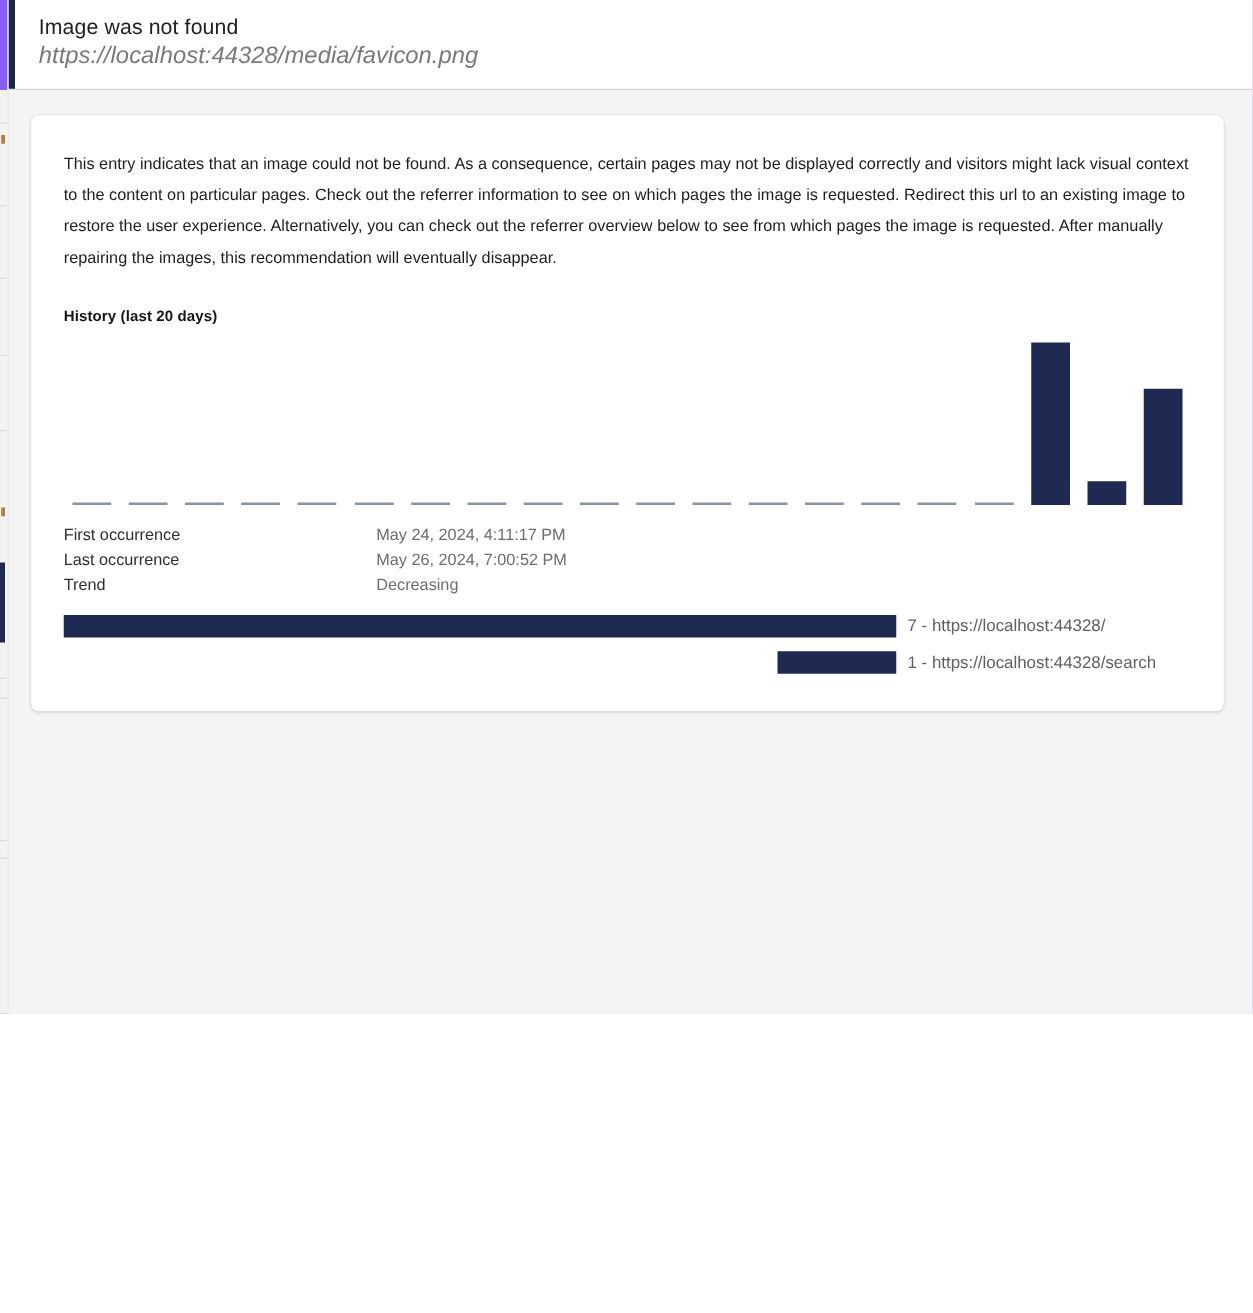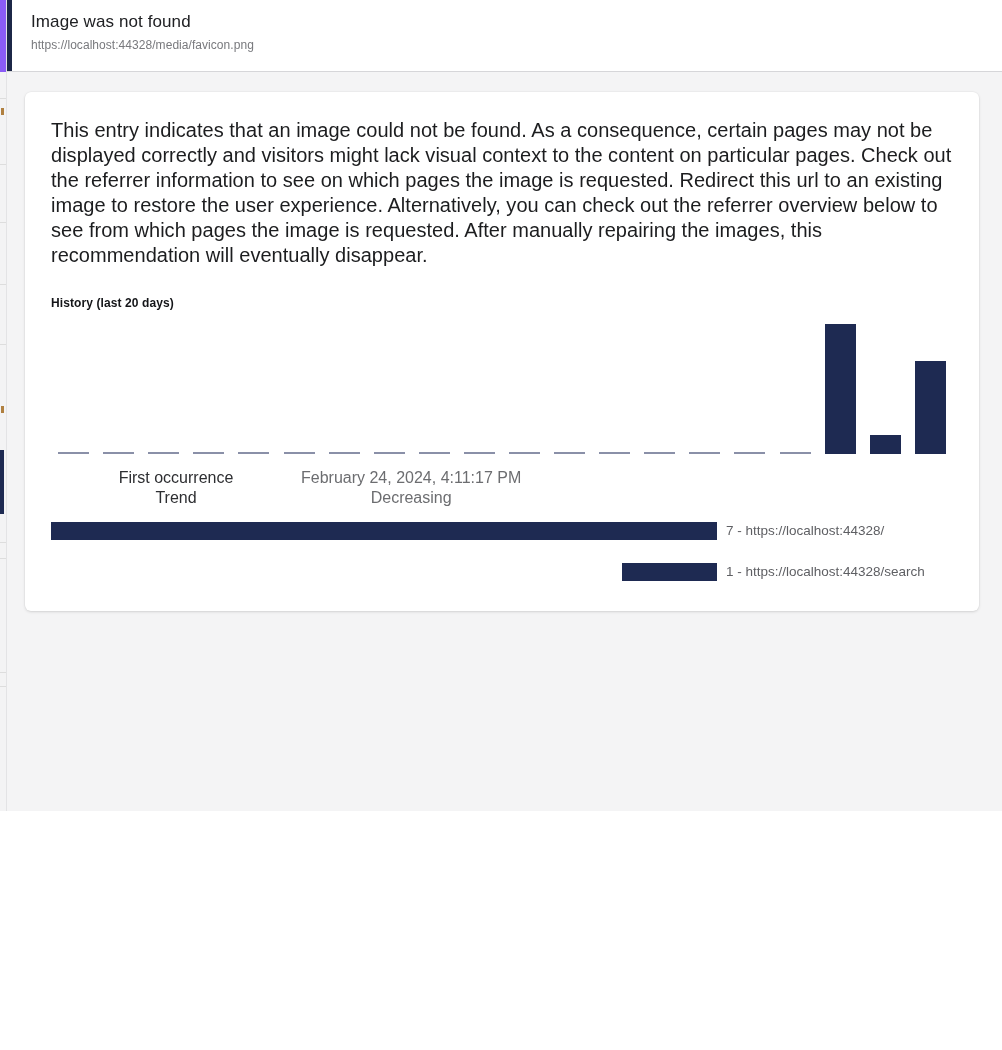--- a/index.html
+++ b/index.html
@@ -76,46 +76,47 @@
     background: #1c2747;
   }
   .modal-title {
     font-size: 17px;
     line-height: 22px;
     color: #202124;
     font-weight: 400;
     letter-spacing: 0.1px;
   }
   .modal-subtitle {
-    font-size: 12px;
+    font-size: 19px;
     line-height: 18px;
     color: #78797d;
     margin-top: 3px;
     letter-spacing: 0.05px;
+    font-style: italic;
   }
 
   
   .modal-body {
     flex: 1 1 auto;
     background: #f4f4f5;
     padding: 20px 18px 0 18px;
     overflow: hidden;
   }
 
   
   .card {
     width: 954px;
     background: #ffffff;
     border-radius: 6px;
     box-shadow: 0 1px 3px rgba(0,0,0,0.13), 0 0 0 0.5px rgba(0,0,0,0.04);
     padding: 26px 26px 30px 26px;
   }
 
   .intro {
-    font-size: 20px;
+    font-size: 13px;
     line-height: 25px;
     color: #1c1d1f;
     letter-spacing: 0.02px;
     margin: 0 0 4px 0;
   }
 
   .section-title {
     font-size: 12px;
     font-weight: 700;
     color: #141518;
@@ -152,42 +153,41 @@
   }
 
   
   .stats {
     margin-top: 14px;
     border-collapse: collapse;
     border-spacing: 0;
   }
   .stats td {
     padding: 0 0 1px 0;
-    font-size: 16px;
+    font-size: 13px;
     line-height: 19px;
     color: #303134;
     vertical-align: top;
-    text-align: center;
   }
   .stats td.stat-label {
     width: 250px;
     color: #2d2e31;
   }
   .stats td.stat-value {
     color: #6c6d70;
   }
 
   
   .referrers-title { margin-top: 55px; }
 
   .ref-list {
     margin-top: 14px;
     display: flex;
     flex-direction: column;
-    gap: 23px;
+    gap: 11px;
   }
   .ref-row {
     display: flex;
     align-items: center;
     height: 18px;
   }
   .ref-track {
     width: 666px;
     display: flex;
     justify-content: flex-end;
@@ -319,21 +319,25 @@
             </div>
             <div class="hbar-slot">
               <div class="hbar" title="day 20: 5" style="height: 93px;"></div>
             </div>
           </div>
 
         <table class="stats">
           <tbody id="stats-body">
               <tr>
                 <td class="stat-label">First occurrence</td>
-                <td class="stat-value">February 24, 2024, 4:11:17 PM</td>
+                <td class="stat-value">May 24, 2024, 4:11:17 PM</td>
+              </tr>
+              <tr>
+                <td class="stat-label">Last occurrence</td>
+                <td class="stat-value">May 26, 2024, 7:00:52 PM</td>
               </tr>
               <tr>
                 <td class="stat-label">Trend</td>
                 <td class="stat-value">Decreasing</td>
               </tr>
             </tbody>
         </table>
 
 
         <div class="ref-list" id="ref-list">

